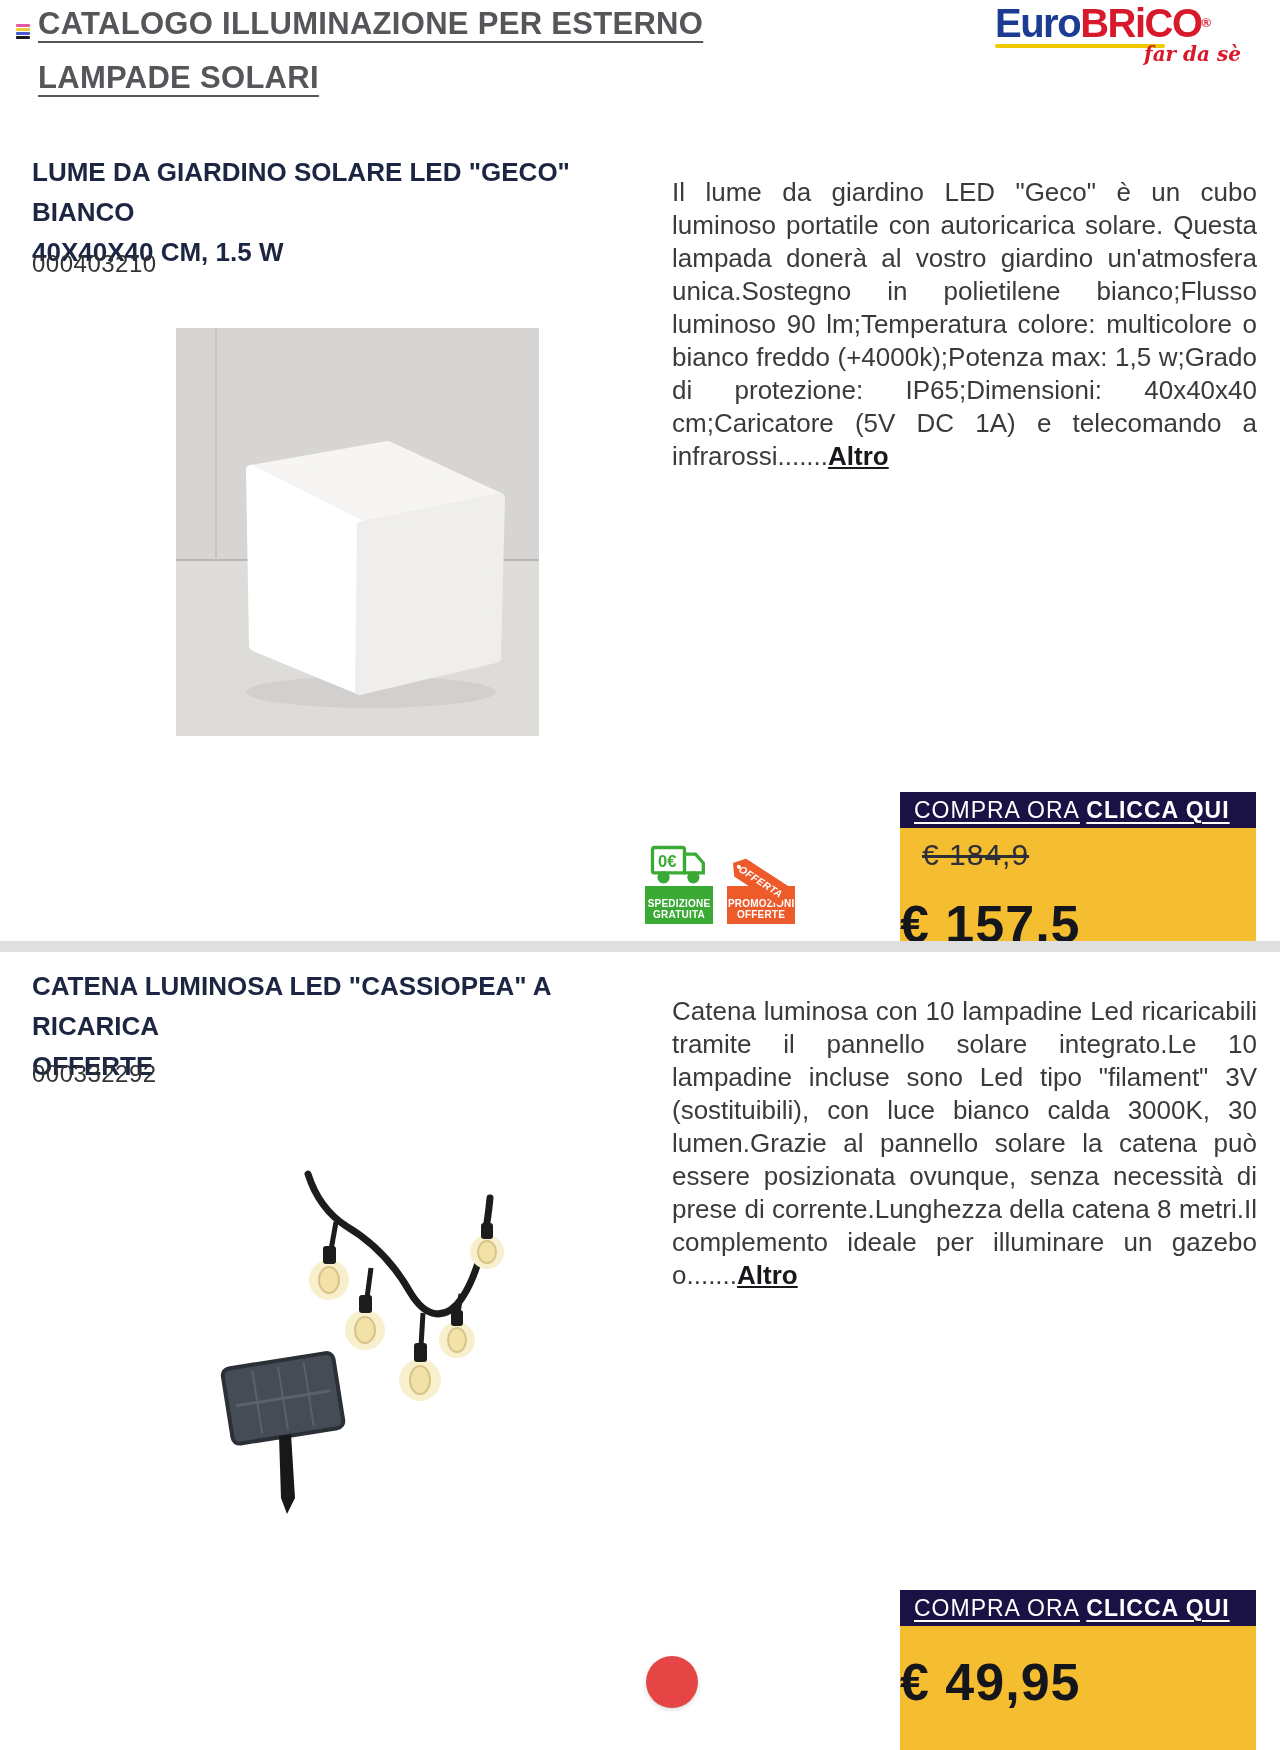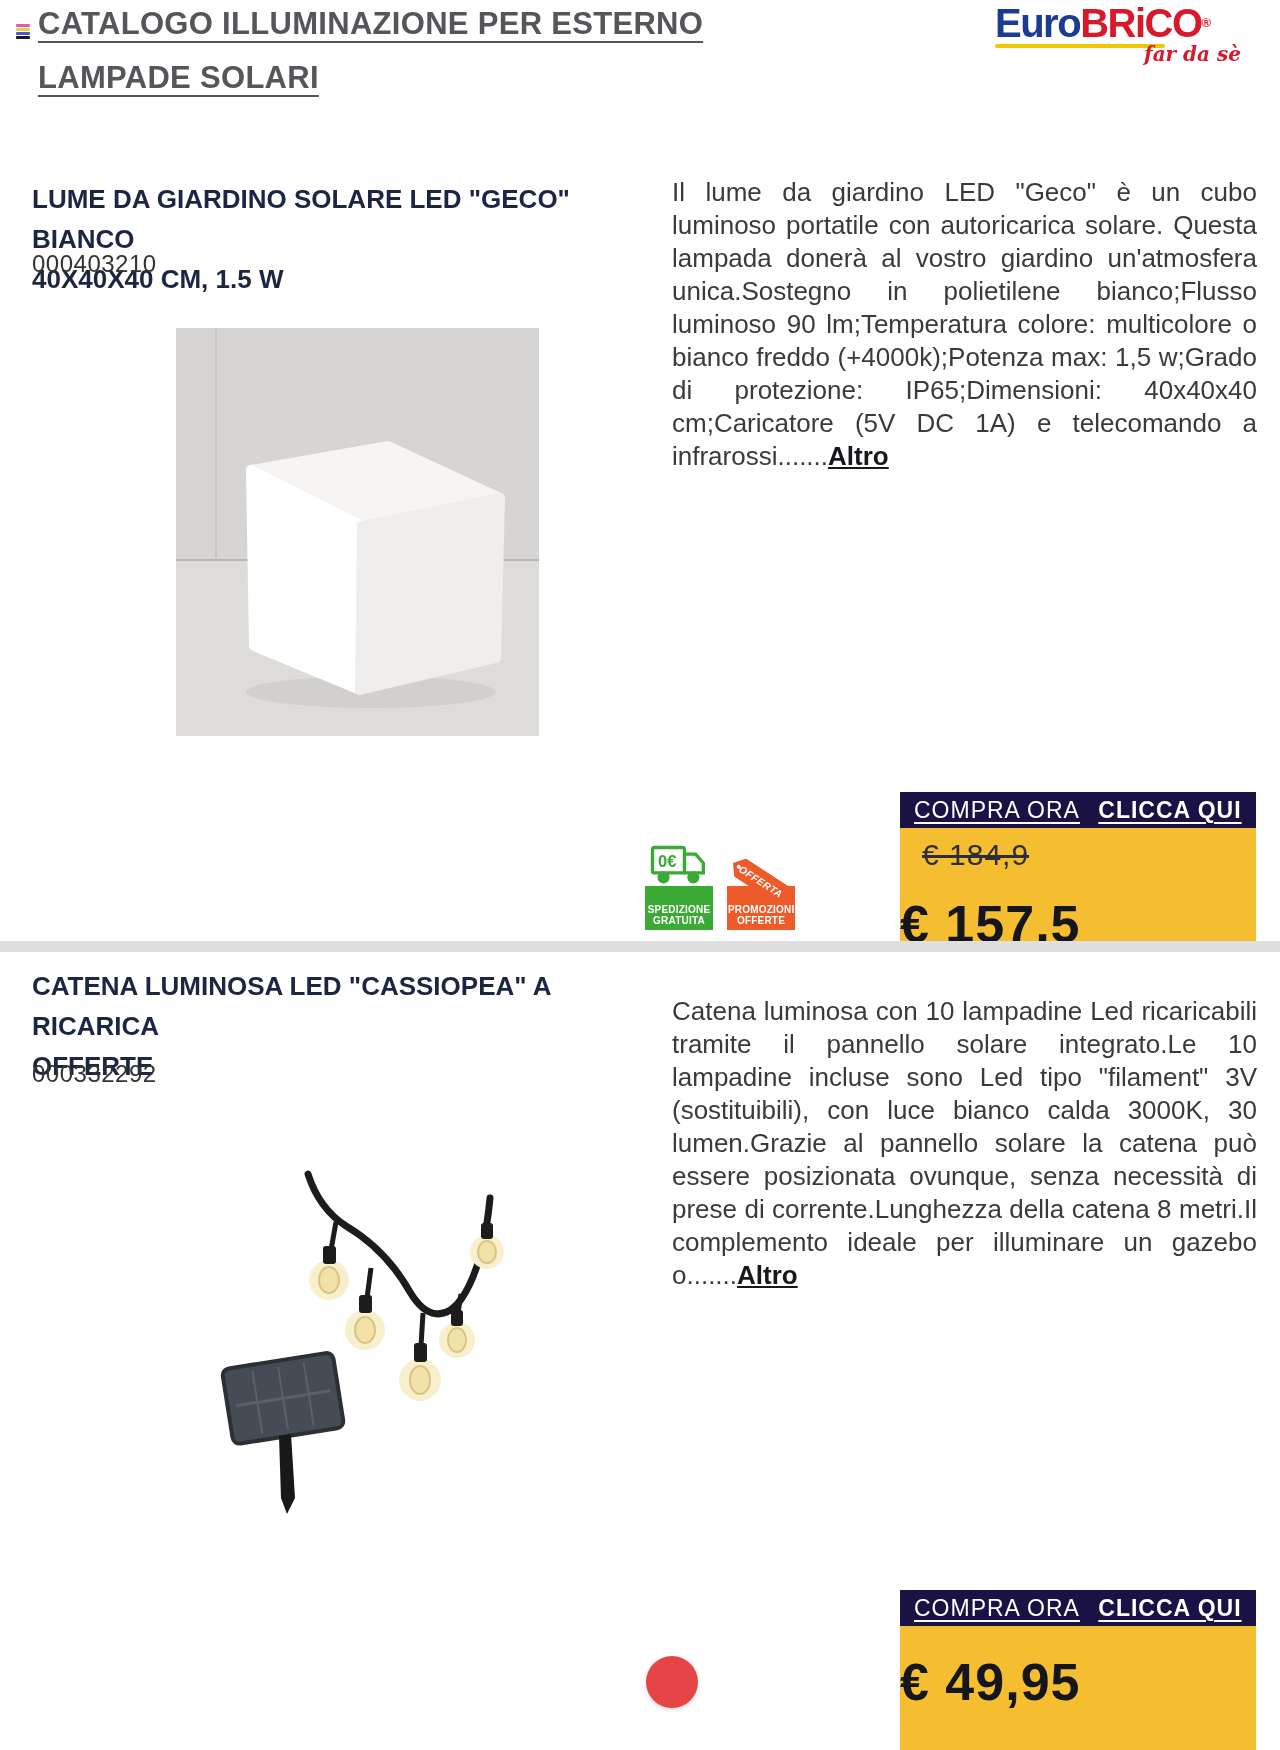--- a/index.html
+++ b/index.html
@@ -33,37 +33,37 @@
   .pdesc{position:absolute;left:672px;width:585px;font-size:26px;line-height:33px;color:#3a3a3a;text-align:justify}
   .pdesc .altro{color:#17171c;font-weight:bold;text-decoration:underline;cursor:pointer}
   .photo{position:absolute;overflow:hidden}
   .photo svg{display:block}
 
   
   .badges{position:absolute;left:645px;top:840px;width:170px;height:86px}
   .badge{position:absolute;top:0;width:68px;text-align:center}
   .badge-green{left:0}
   .badge-orange{left:82px}
-  .badge-label{margin-top:2px;width:68px;padding:18px 1px 4px 1px;color:#ffffff;font-weight:bold;font-size:10px;line-height:11px;letter-spacing:.2px}
+  .badge-label{margin-top:2px;width:68px;padding:12px 1px 4px 1px;color:#ffffff;font-weight:bold;font-size:10px;line-height:11px;letter-spacing:.2px}
   .badge-green .badge-label{background:#3aaa35}
   .badge-orange .badge-label{background:#ee5b2b}
   .truck-wrap{height:44px;display:flex;align-items:flex-end;justify-content:center}
   .tag-wrap{height:44px;position:relative}
   .tag{position:absolute;left:6px;top:12px;width:62px;height:22px;background:#ee5b2b;border-radius:3px;
       transform:rotate(33deg);transform-origin:left center;
       clip-path:polygon(0 50%,14% 0,100% 0,100% 100%,14% 100%);
       display:flex;align-items:center;justify-content:center}
   .tag .hole{position:absolute;left:5px;top:9px;width:4px;height:4px;border-radius:50%;background:#ffffff}
   .tag-text{color:#ffffff;font-size:10px;font-weight:bold;font-style:italic;letter-spacing:.5px;padding-left:5px}
 
   
   .buybox{position:absolute;left:900px;width:356px;cursor:pointer}
   .buyhead{background:#1a1144;color:#ffffff;font-size:23px;height:36px;line-height:36px;padding-left:14px;white-space:nowrap}
   .buyhead .compra{text-decoration:underline;text-underline-offset:4px;letter-spacing:1px}
-  .buyhead .clicca{text-decoration:underline;text-underline-offset:4px;font-weight:bold;margin-left:12px;letter-spacing:1px}
+  .buyhead .clicca{text-decoration:underline;text-underline-offset:4px;font-weight:bold;letter-spacing:1px}
   .buybody{background:#f5bd30;position:relative}
   .bb1{height:121px}
   .bb2{height:124px}
   .oldprice{position:absolute;left:22px;top:10px;font-size:30px;color:#2e2e36;text-decoration:line-through;text-decoration-thickness:3px;letter-spacing:1px}
   .price{position:absolute;left:0;width:100%;text-align:left;font-weight:bold;font-size:52px;color:#15151c;letter-spacing:1px}
   .pr1{top:66px}
   .pr2{top:26px}
 
   .divider{position:absolute;left:0;top:941px;width:1280px;height:11px;background:#dfdfdf}
 
@@ -83,21 +83,21 @@
   <div class="page-title pt2">LAMPADE SOLARI</div>
   <div class="page-title pt1">CATALOGO ILLUMINAZIONE PER ESTERNO</div>
 
   <div class="logo">
     <div class="lg-row"><span class="lg-euro">Euro</span><span class="lg-brico">BRiCO</span><span class="lg-reg">®</span></div>
     <div class="lg-line"></div>
     <div class="lg-tag">far da sè</div>
   </div>
 
   <section>
-    <h2 class="ptitle" style="top:179px">
+    <h2 class="ptitle" style="top:152px">
       <span style="display:block">LUME DA GIARDINO SOLARE LED "GECO" BIANCO</span>
       <span style="display:block">40X40X40 CM, 1.5 W</span>
     </h2>
     <div class="pcode" style="top:250px">000403210</div>
 
     <div class="photo" style="left:176px;top:328px;width:363px;height:408px">
       <svg width="363" height="408" viewBox="0 0 363 408">
         <rect width="363" height="408" fill="#d7d5d3"></rect>
         <rect y="232" width="363" height="176" fill="#dedcd9"></rect>
         <line x1="0" y1="232" x2="363" y2="232" stroke="#b9b7b4" stroke-width="2"></line>

